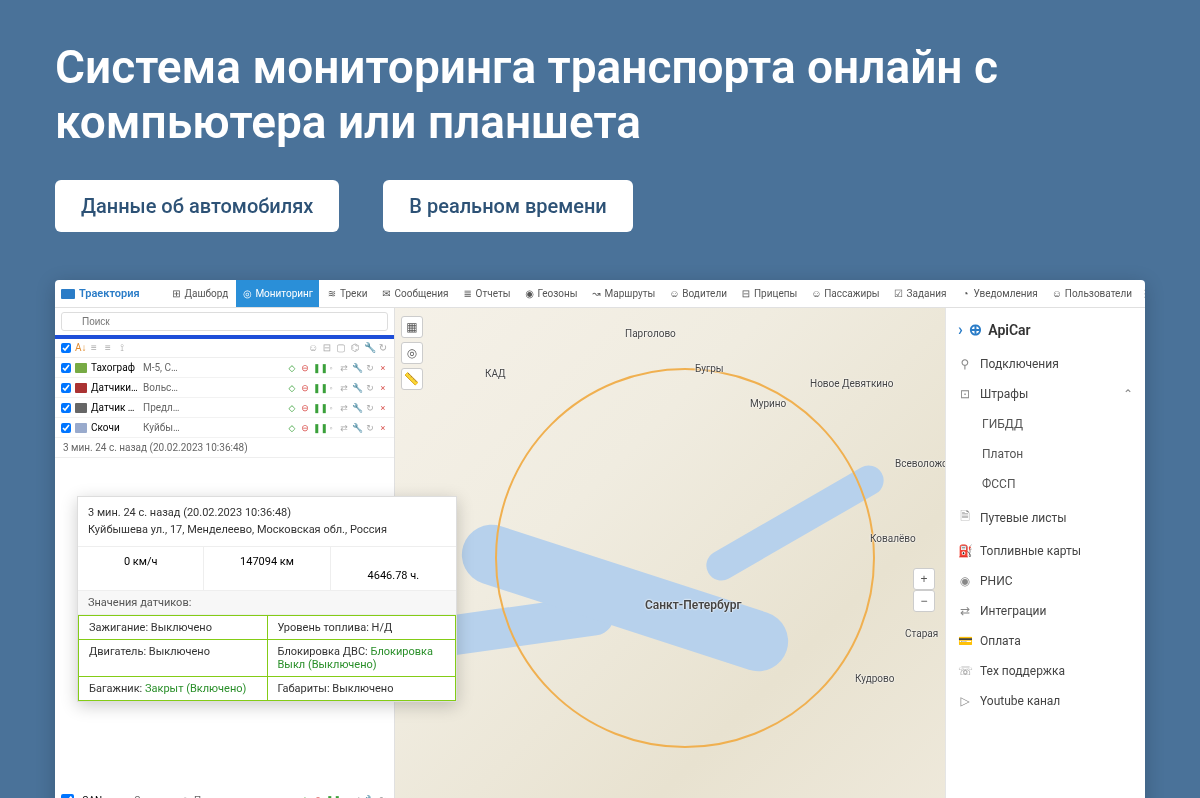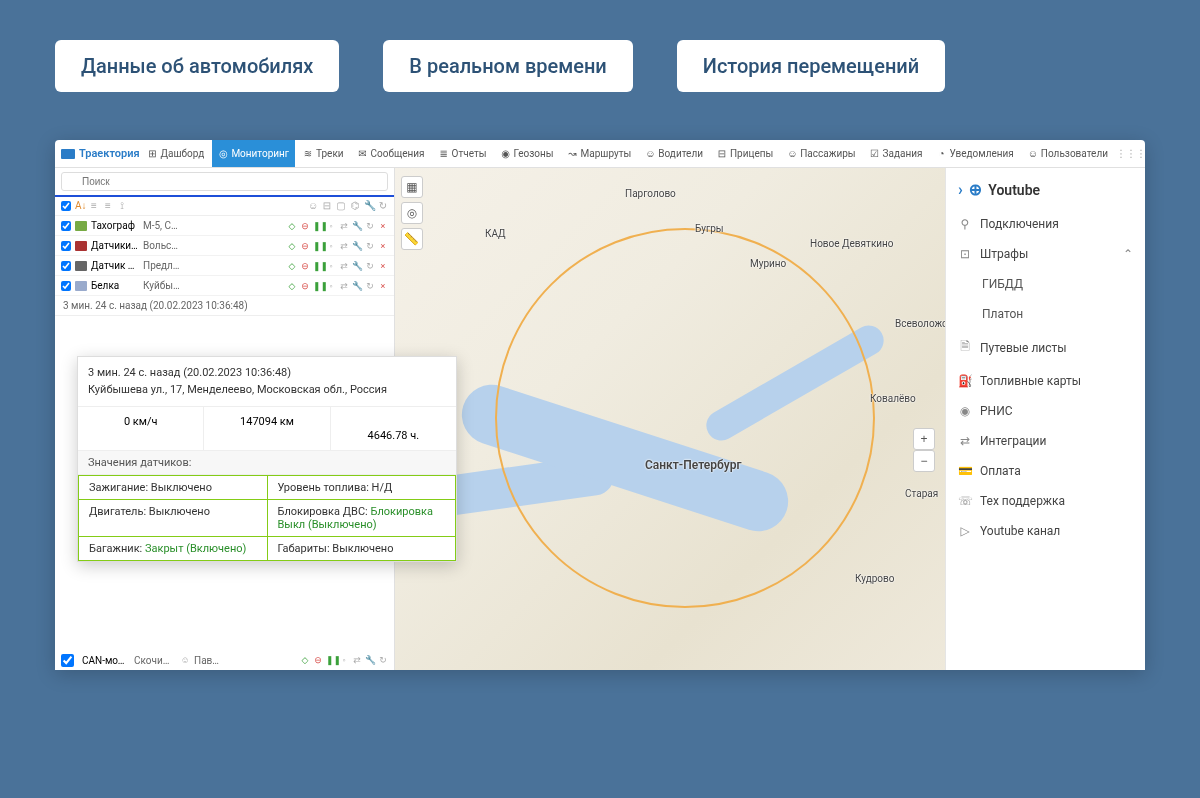--- a/index.html
+++ b/index.html
@@ -52,21 +52,21 @@
   padding: 0 6px;
   gap: 2px;
 }
 .logo {
   display: flex;
   align-items: center;
   gap: 4px;
   color: #2a7cc7;
   font-weight: 600;
   font-size: 11px;
-  margin-right: 0;
+  margin-right: 24px;
 }
 .logo-icon {
   width: 14px; height: 10px;
   background: #2a7cc7;
   border-radius: 1px;
 }
 .nav-item {
   display: flex;
   align-items: center;
   gap: 3px;
@@ -94,21 +94,21 @@
 .sidebar {
   width: 340px;
   border-right: 1px solid #e0e0e0;
   display: flex;
   flex-direction: column;
   font-size: 10px;
   overflow: hidden;
 }
 .search {
   padding: 4px 6px;
-  border-bottom: 2px solid #1d4ed8;
+  border-bottom: 4px solid #1d4ed8;
 }
 .search input {
   width: 100%;
   padding: 3px 6px 3px 20px;
   border: 1px solid #ddd;
   border-radius: 3px;
   font-size: 10px;
 }
 .filter-row {
   display: flex;
@@ -284,24 +284,24 @@
   cursor: pointer;
 }
 .rsub { padding-left: 36px; font-size: 12px; color: #555; }
 .ritem .chev { margin-left: auto; color: #888; }
 .ri { width: 14px; text-align: center; color: #888; }
 </style>
 </head>
 <body>
 
 <div class="hero">
+  <h1>Система мониторинга транспорта онлайн с компьютера или планшета</h1>
   <div class="pills">
     <div class="pill">Данные об автомобилях</div>
     <div class="pill">В реальном времени</div>
-    <div class="pill">История перемещений</div>
   </div>
 </div>
 
 <div class="app">
   <div class="topbar">
     <div class="logo">
       <span class="logo-icon"></span>
       <span>Траектория</span>
     </div>
     <div class="nav-item">
@@ -426,21 +426,21 @@
             <span class="mini grey">◦</span>
             <span class="mini grey">⇄</span>
             <span class="mini grey">🔧</span>
             <span class="mini grey">↻</span>
             <span class="mini red">×</span>
           </span>
         </div>
         <div class="vehicle-row">
           <input type="checkbox" checked="" class="chk" style="">
           <span class="vicon" style="background:#9ac;"></span>
-          <span class="vname">Белка</span>
+          <span class="vname">Скочи</span>
           <span class="vloc">Куйбы…</span>
           <span class="vicons">
             <span class="mini green">◇</span>
             <span class="mini red">⊖</span>
             <span class="mini green">❚❚</span>
             <span class="mini grey">◦</span>
             <span class="mini grey">⇄</span>
             <span class="mini grey">🔧</span>
             <span class="mini grey">↻</span>
             <span class="mini red">×</span>
@@ -473,54 +473,57 @@
       <div class="water river2"></div>
       <div class="water river3"></div>
       <div class="road ring1"></div>
       <div class="map-label city" style="left:250px;top:290px;">Санкт-Петербург</div>
       <div class="map-label" style="left:230px;top:20px;">Парголово</div>
       <div class="map-label" style="left:300px;top:55px;">Бугры</div>
       <div class="map-label" style="left:355px;top:90px;">Мурино</div>
       <div class="map-label" style="left:415px;top:70px;">Новое Девяткино</div>
       <div class="map-label" style="left:500px;top:150px;">Всеволожск</div>
       <div class="map-label" style="left:475px;top:225px;">Ковалёво</div>
-      <div class="map-label" style="left:460px;top:365px;margin-top:40px;">Кудрово</div>
+      <div class="map-label" style="left:460px;top:365px;">Кудрово</div>
       <div class="map-label" style="left:510px;top:320px;">Старая</div>
       <div class="map-label" style="left:90px;top:60px;">КАД</div>
 
       <div class="map-ctrl">
         <button>▦</button>
         <button>◎</button>
         <button>📏</button>
       </div>
       <div class="zoom">
         <button>+</button>
         <button>−</button>
       </div>
 
       <div class="rpanel">
         <div class="rhead">
           <span class="rico">›</span>
           <span class="rico">⊕</span>
-          <span>Youtube</span>
+          <span>ApiCar</span>
         </div>
         <div class="ritem">
             <span class="ri">⚲</span>
             <span>Подключения</span>
           </div>
         <div class="ritem">
             <span class="ri">⊡</span>
             <span>Штрафы</span>
             <span class="chev">⌃</span>
           </div>
         <div class="ritem rsub">
             <span>ГИБДД</span>
           </div>
         <div class="ritem rsub">
             <span>Платон</span>
+          </div>
+        <div class="ritem rsub">
+            <span>ФССП</span>
           </div>
         <div class="ritem">
             <span class="ri">🗎</span>
             <span>Путевые листы</span>
           </div>
         <div class="ritem">
             <span class="ri">⛽</span>
             <span>Топливные карты</span>
           </div>
         <div class="ritem">

